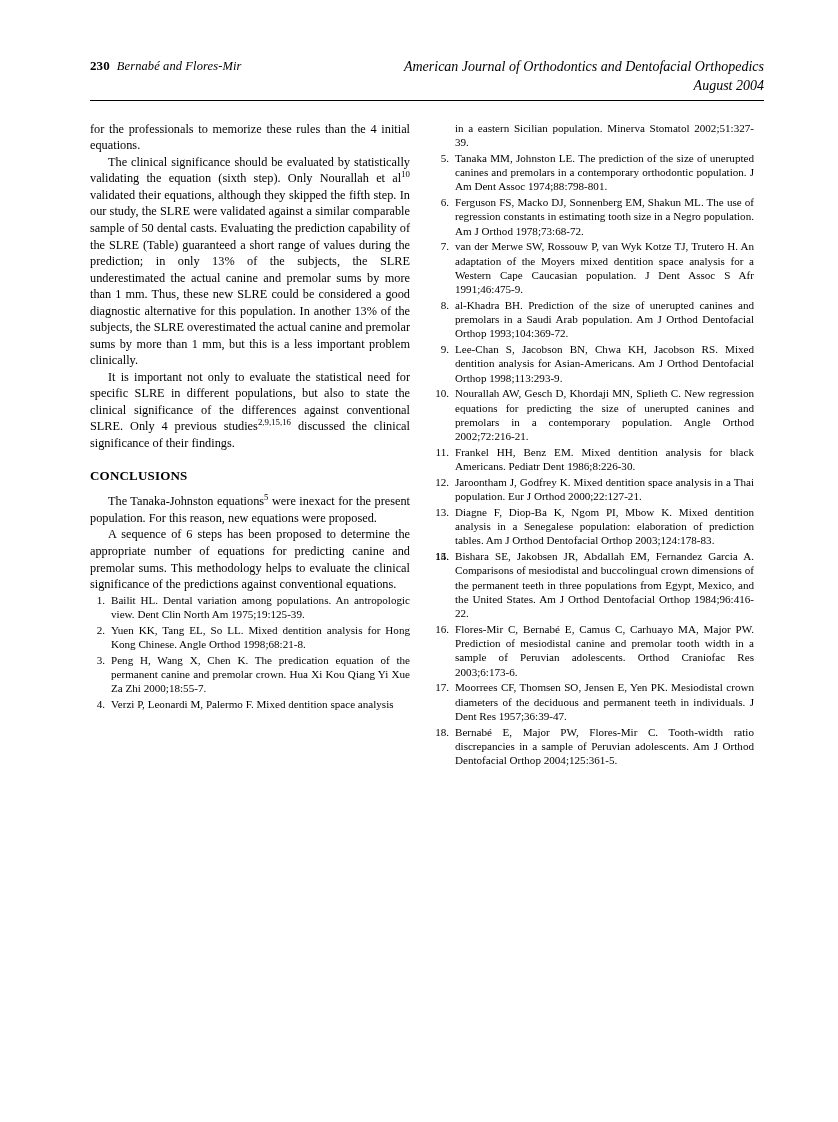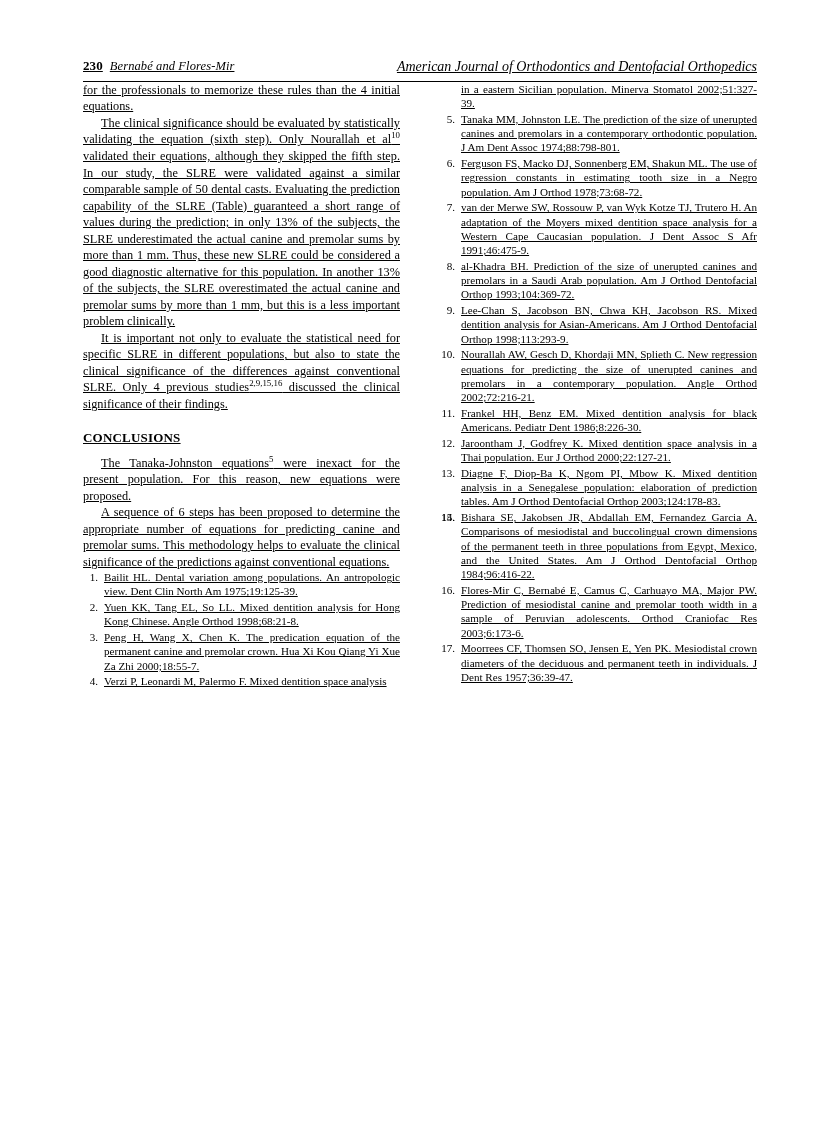--- a/index.html
+++ b/index.html
@@ -12,24 +12,23 @@
     height: 1122px;
     background: #ffffff;
     position: relative;
     margin: 0 auto;
     font-family: "Liberation Serif", serif;
     color: #000000;
     overflow: hidden;
   }
   .content {
     position: absolute;
-    left: 83px;
+    left: 90px;
     top: 58px;
     width: 674px;
-    text-decoration: underline;
   }
   
   .header {
     display: flex;
     justify-content: space-between;
     align-items: flex-start;
     padding-bottom: 4px;
     border-bottom: 1.4px solid #000;
   }
   .header-left {
@@ -45,21 +44,22 @@
   }
   .header-right {
     font-size: 14px;
     font-style: italic;
     text-align: right;
     line-height: 1.35;
   }
   
   .columns {
     display: flex;
-    gap: 40px;
+    gap: 24px;
+    margin-top: 20px;
   }
   .col {
     width: 320px;
   }
   p.body {
     margin: 0;
     font-size: 12.3px;
     line-height: 1.345;
     text-align: justify;
     text-justify: inter-word;
@@ -106,20 +106,21 @@
 
 <div class="page">
   <div class="content">
 
     <div class="header">
       <div class="header-left">
         <span class="pageno">230</span><span>Bernabé and Flores-Mir</span>
       </div>
       <div class="header-right">
         <div>American Journal of Orthodontics and Dentofacial Orthopedics</div>
+        <div>August 2004</div>
       </div>
     </div>
 
     <div class="columns">
 
       <div class="col">
         <p class="body">for the professionals to memorize these rules than the 4 initial equations.</p>
         <p class="body indent">The clinical significance should be evaluated by statistically validating the equation (sixth step). Only Nourallah et al<sup>10</sup> validated their equations, although they skipped the fifth step. In our study, the SLRE were validated against a similar comparable sample of 50 dental casts. Evaluating the prediction capability of the SLRE (Table) guaranteed a short range of values during the prediction; in only 13% of the subjects, the SLRE underestimated the actual canine and premolar sums by more than 1 mm. Thus, these new SLRE could be considered a good diagnostic alternative for this population. In another 13% of the subjects, the SLRE overestimated the actual canine and premolar sums by more than 1 mm, but this is a less important problem clinically.</p>
         <p class="body indent">It is important not only to evaluate the statistical need for specific SLRE in different populations, but also to state the clinical significance of the differences against conventional SLRE. Only 4 previous studies<sup>2,9,15,16</sup> discussed the clinical significance of their findings.</p>
 
@@ -144,18 +145,19 @@
             <li><span class="num">8.</span><span>al-Khadra BH. Prediction of the size of unerupted canines and premolars in a Saudi Arab population. Am J Orthod Dentofacial Orthop 1993;104:369-72.</span></li>
             <li><span class="num">9.</span><span>Lee-Chan S, Jacobson BN, Chwa KH, Jacobson RS. Mixed dentition analysis for Asian-Americans. Am J Orthod Dentofacial Orthop 1998;113:293-9.</span></li>
             <li><span class="num">10.</span><span>Nourallah AW, Gesch D, Khordaji MN, Splieth C. New regression equations for predicting the size of unerupted canines and premolars in a contemporary population. Angle Orthod 2002;72:216-21.</span></li>
             <li><span class="num">11.</span><span>Frankel HH, Benz EM. Mixed dentition analysis for black Americans. Pediatr Dent 1986;8:226-30.</span></li>
             <li><span class="num">12.</span><span>Jaroontham J, Godfrey K. Mixed dentition space analysis in a Thai population. Eur J Orthod 2000;22:127-21.</span></li>
             <li><span class="num">13.</span><span>Diagne F, Diop-Ba K, Ngom PI, Mbow K. Mixed dentition analysis in a Senegalese population: elaboration of prediction tables. Am J Orthod Dentofacial Orthop 2003;124:178-83.</span></li>
             <li><span class="num">14.</span></li>
             <li><span class="num">15.</span><span>Bishara SE, Jakobsen JR, Abdallah EM, Fernandez Garcia A. Comparisons of mesiodistal and buccolingual crown dimensions of the permanent teeth in three populations from Egypt, Mexico, and the United States. Am J Orthod Dentofacial Orthop 1984;96:416-22.</span></li>
             <li><span class="num">16.</span><span>Flores-Mir C, Bernabé E, Camus C, Carhuayo MA, Major PW. Prediction of mesiodistal canine and premolar tooth width in a sample of Peruvian adolescents. Orthod Craniofac Res 2003;6:173-6.</span></li>
             <li><span class="num">17.</span><span>Moorrees CF, Thomsen SO, Jensen E, Yen PK. Mesiodistal crown diameters of the deciduous and permanent teeth in individuals. J Dent Res 1957;36:39-47.</span></li>
+            <li><span class="num">18.</span><span>Bernabé E, Major PW, Flores-Mir C. Tooth-width ratio discrepancies in a sample of Peruvian adolescents. Am J Orthod Dentofacial Orthop 2004;125:361-5.</span></li>
           </ol>
       </div>
 
     </div>
   </div>
 </div>
 
 </body></html>

